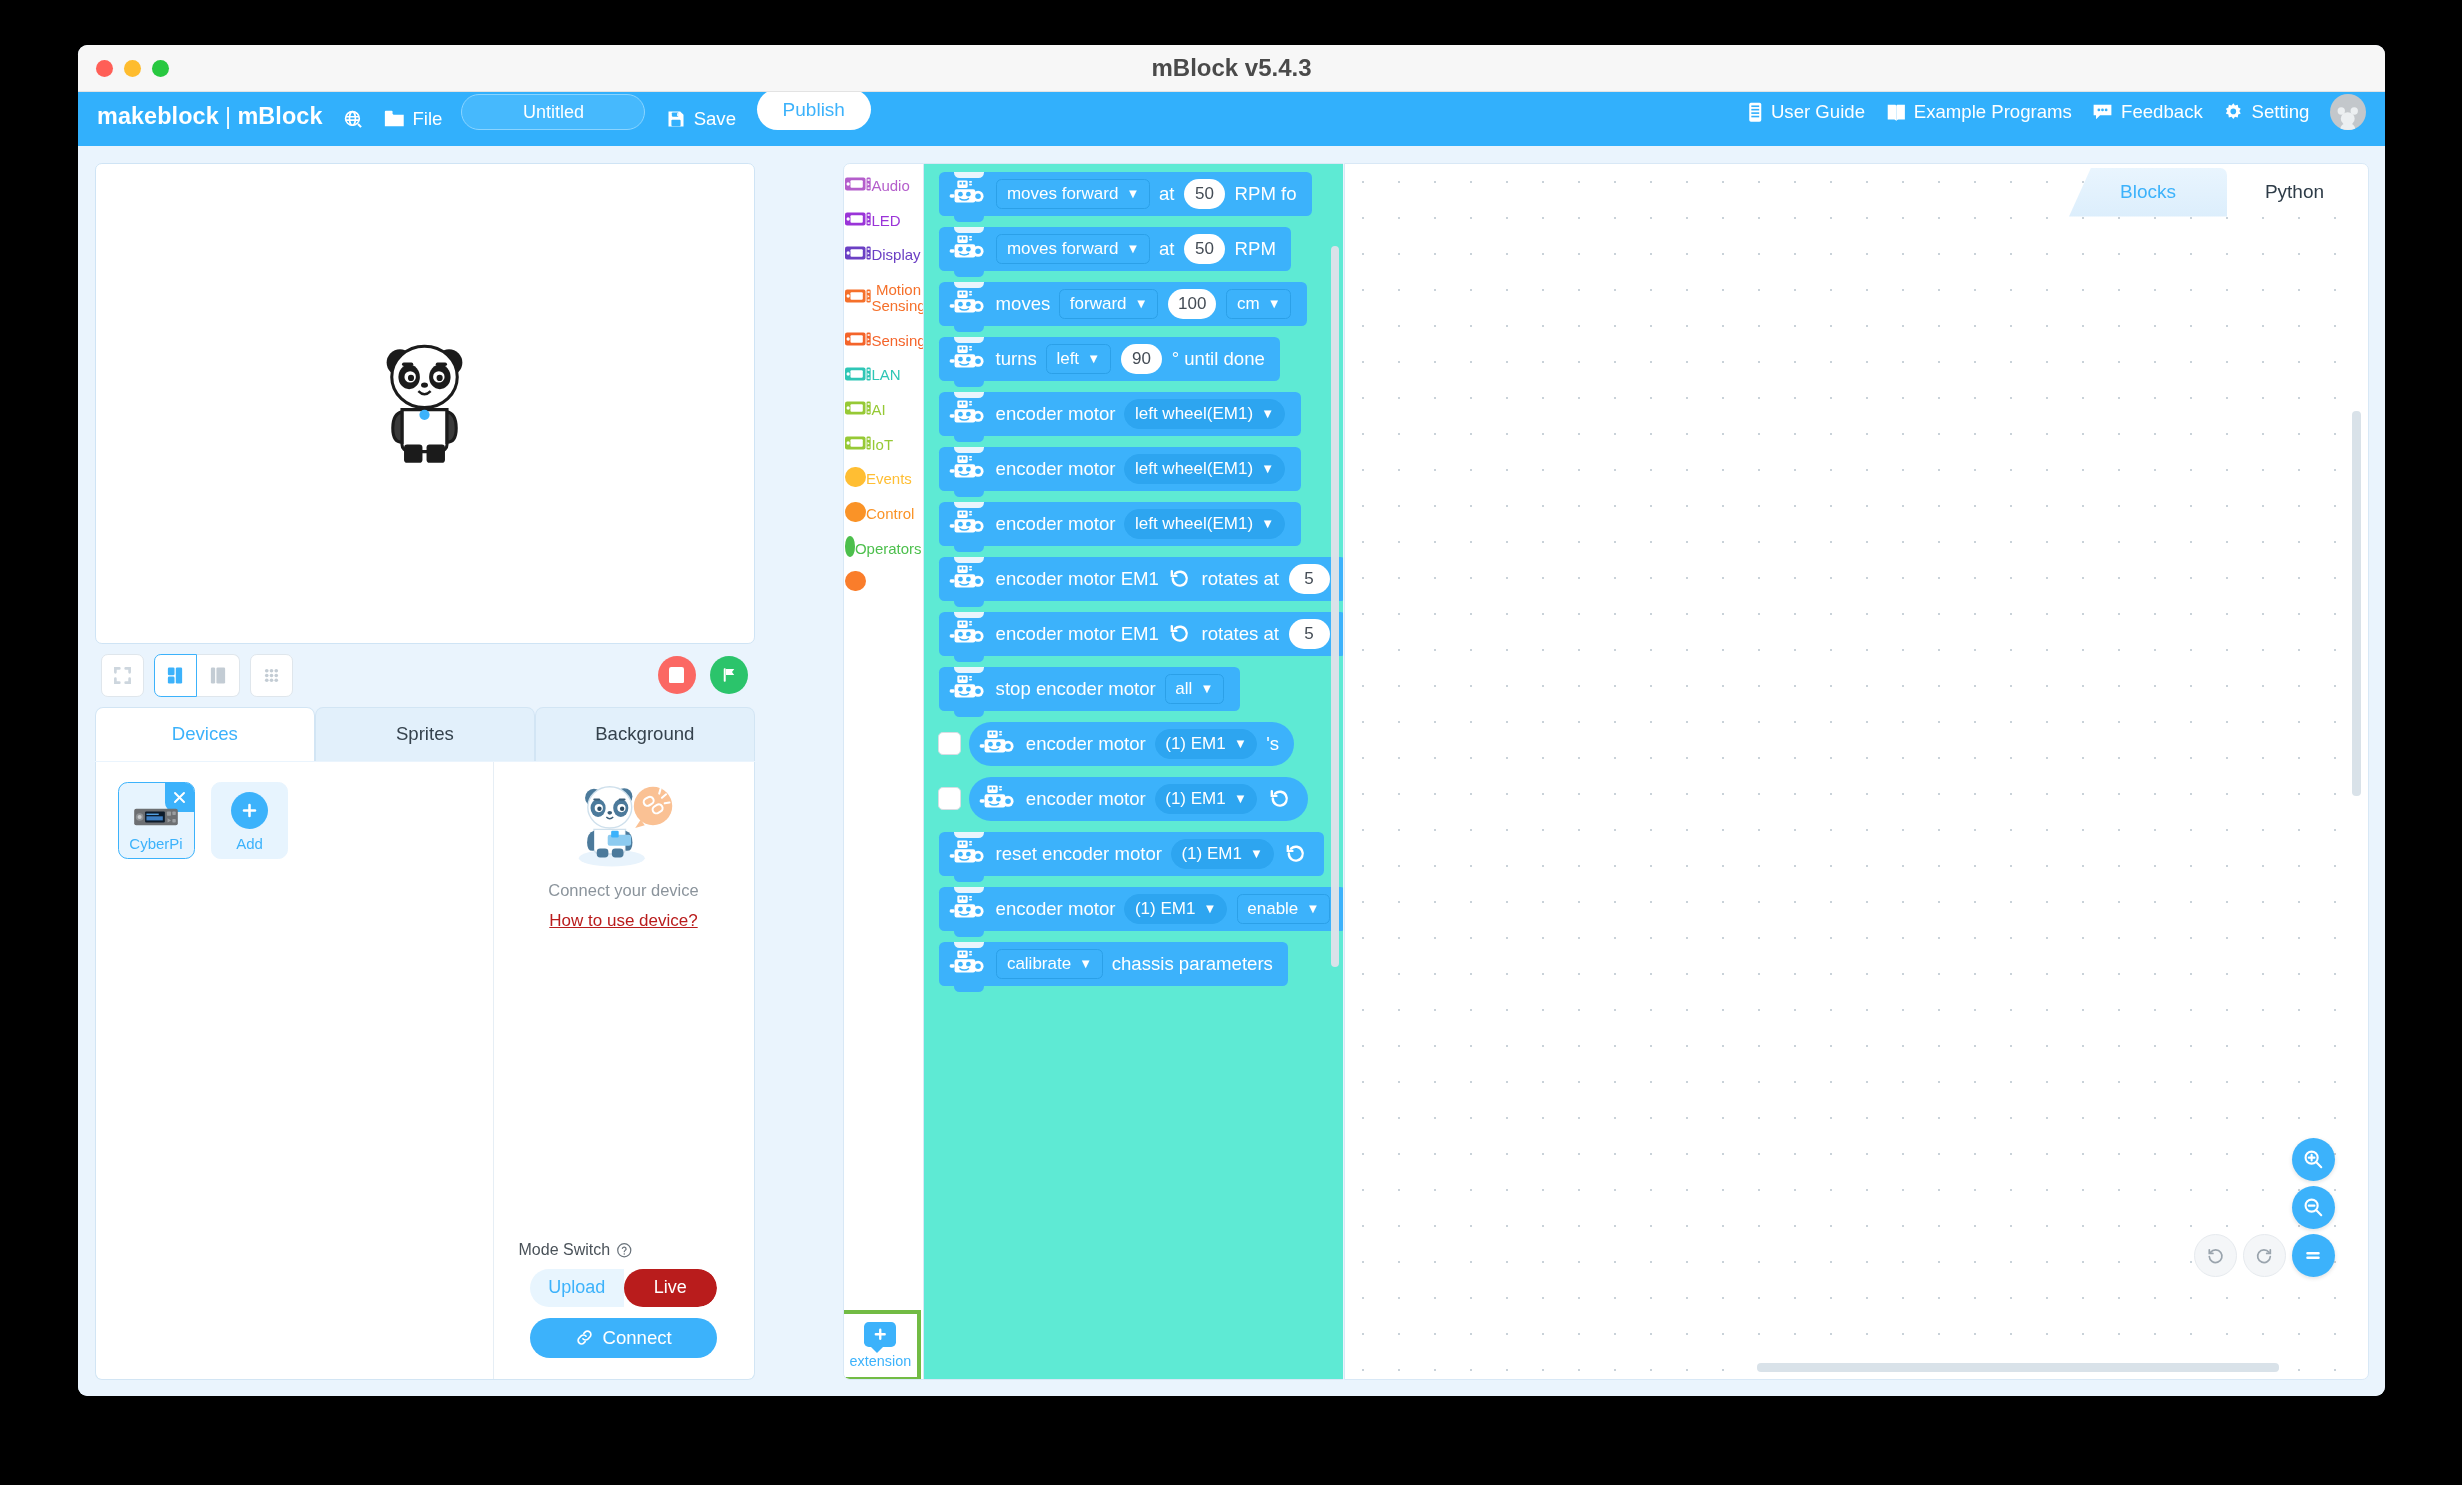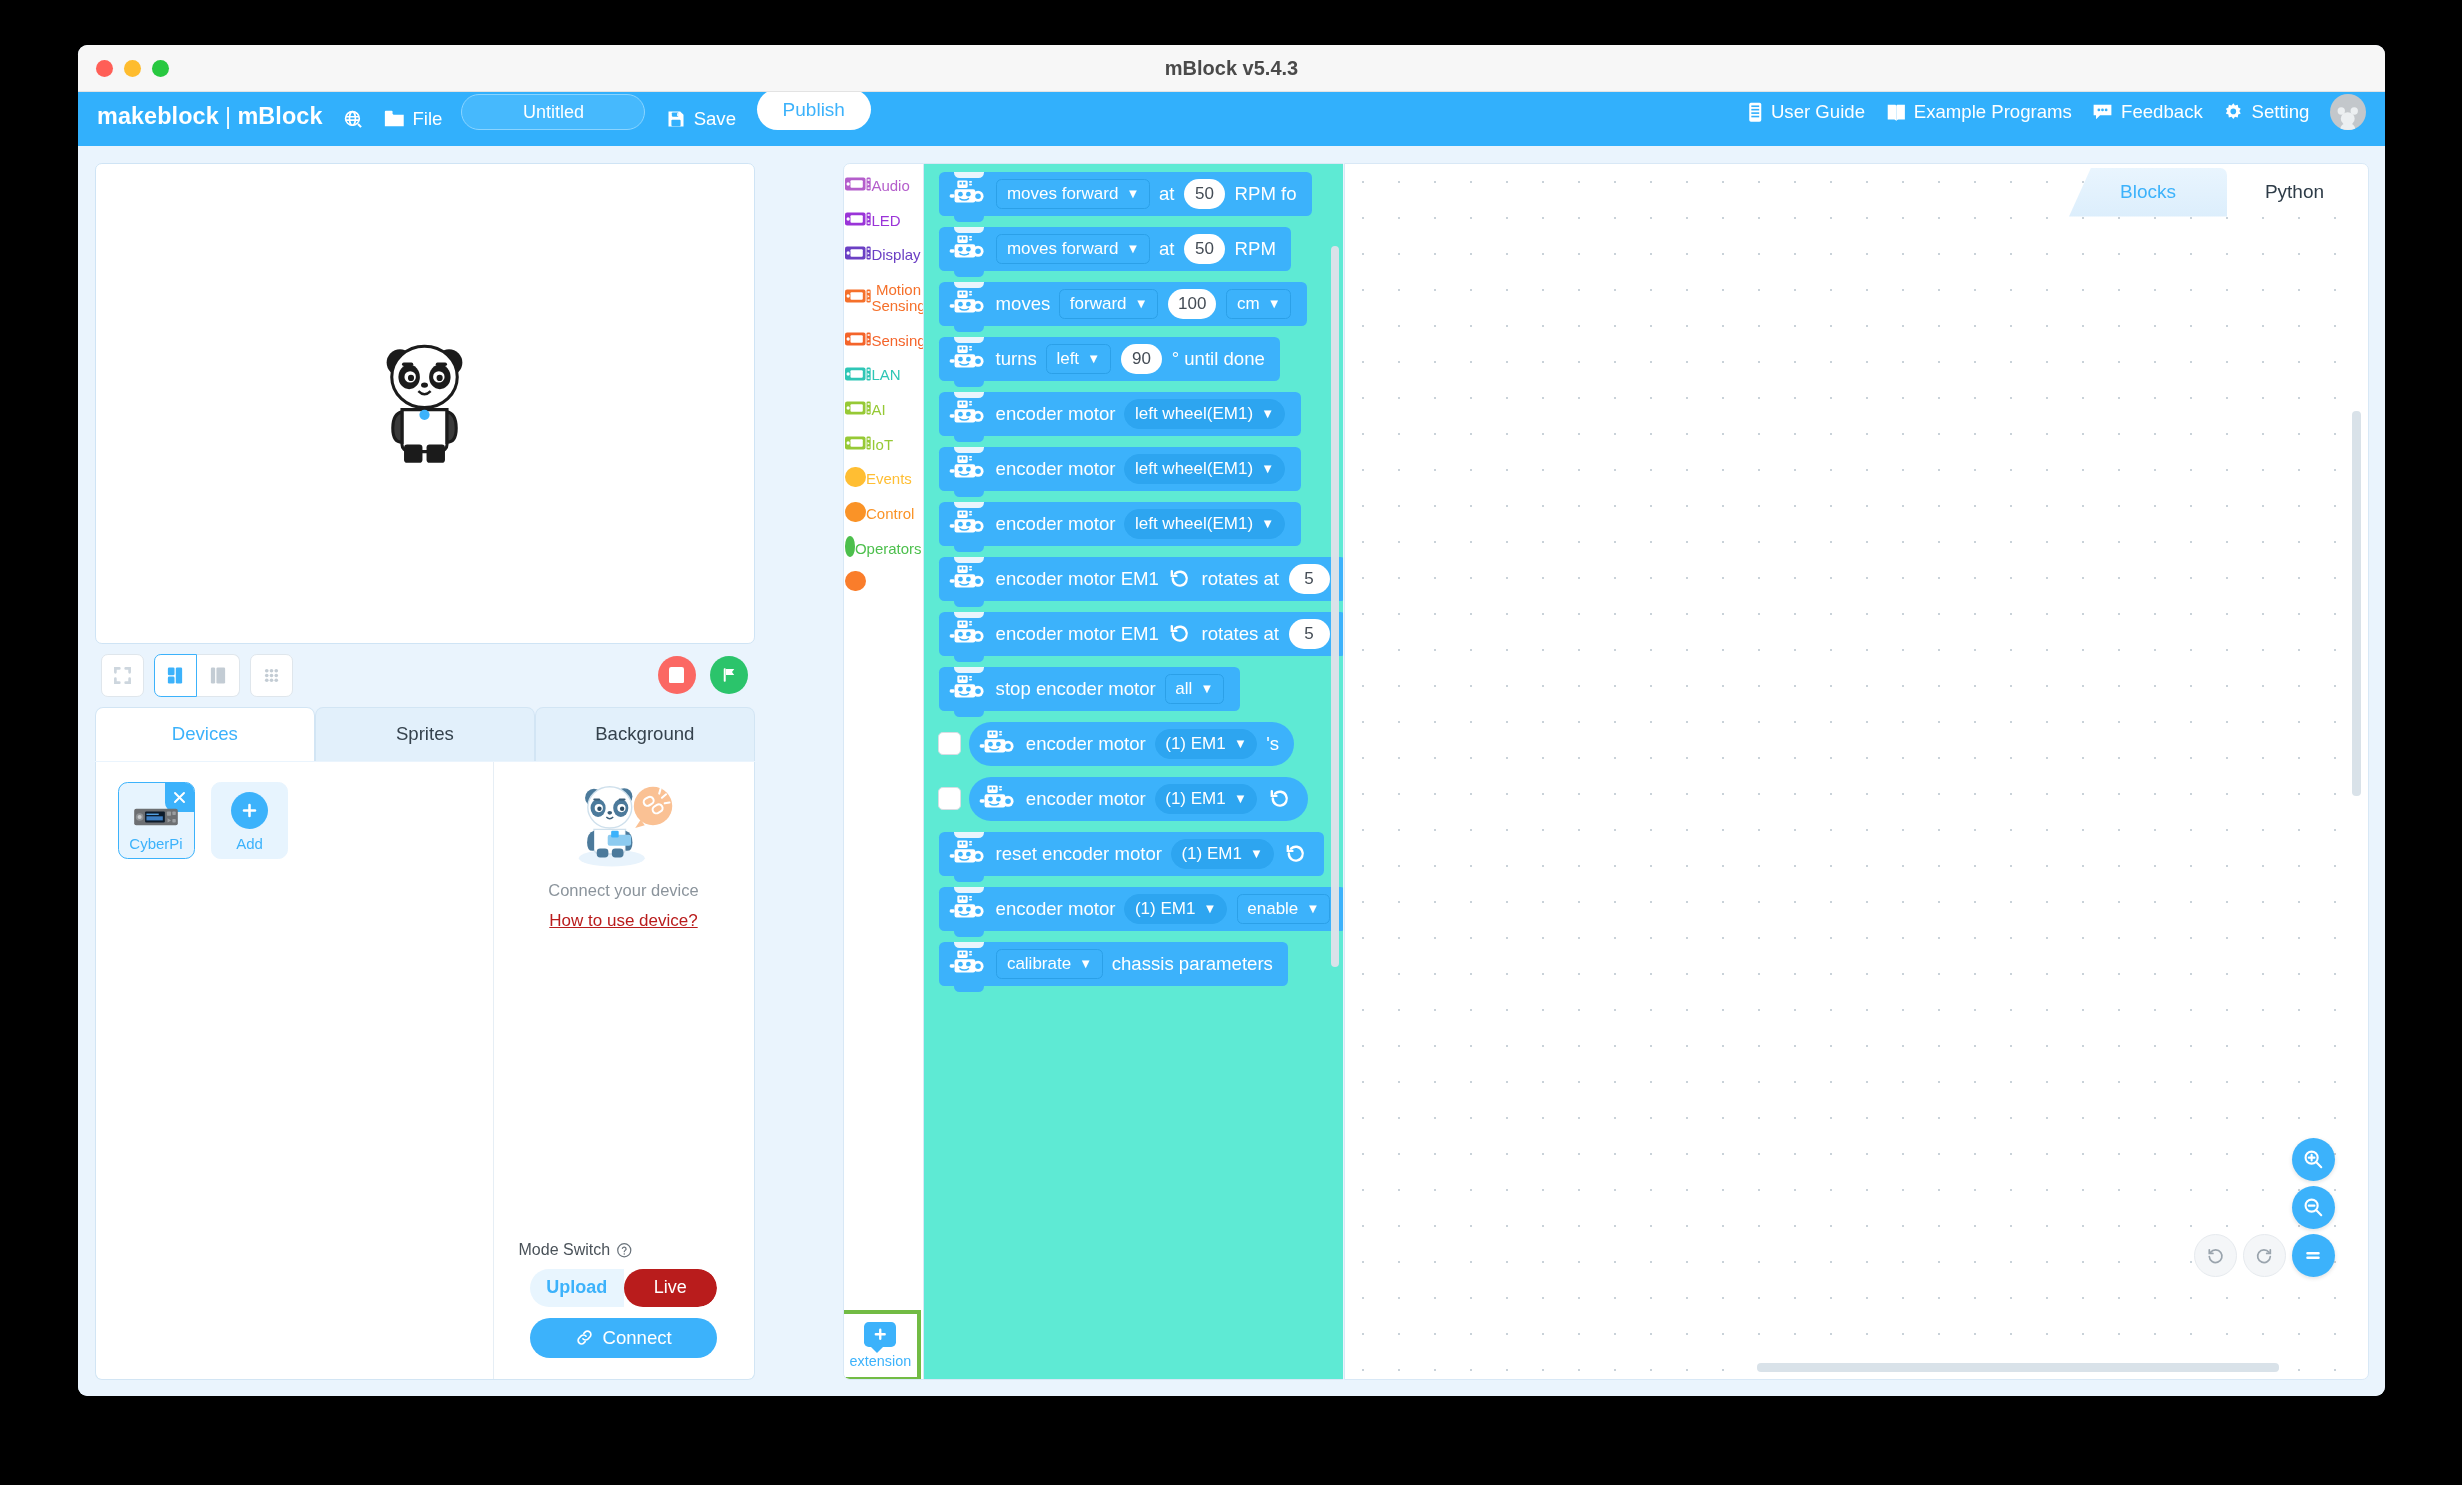--- a/index.html
+++ b/index.html
@@ -23,21 +23,21 @@
     border-bottom: 0.7px solid #e3e3e3;
     display: flex; align-items: center;
   }
   .traffic { display: flex; gap: 11px; margin-left: 18px; }
   .dot { width: 17px; height: 17px; border-radius: 50%; }
   .dot.red { background: #ff5f57; }
   .dot.amber { background: #febc2e; }
   .dot.green { background: #28c840; }
   #window-title {
     position: absolute; left: 0; right: 0; text-align: center;
-    font-size: 20px; font-weight: bold; color: #4a4a4a;
+    font-size: 24px; font-weight: bold; color: #4a4a4a;
     pointer-events: none;
   }
 
   
   #toolbar {
     height: 54px; background: #32b0fc;
     display: flex; align-items: flex-end; padding: 16px 19px;
     color: #fff; font-size: 18.6px;
   }
   #brand {
@@ -176,21 +176,21 @@
     display: flex; align-items: center; gap: 6.2px;
   }
   #mode-toggle {
     margin-top: 9.6px; display: flex; width: 187px; height: 38px;
     border-radius: 19px; overflow: hidden; cursor: pointer;
   }
   .mode-opt {
     flex: 1; display: flex; align-items: center; justify-content: center;
     font-size: 18px;
   }
-  .mode-opt.off { background: #e8f5fe; color: #3cb2fb; font-weight: bold; }
+  .mode-opt.off { background: #e8f5fe; color: #3cb2fb; }
   .mode-opt.on { background: #b91c1c; color: #fff; border-radius: 19px; }
   #connect-button {
     margin-top: 11px; width: 187px; height: 40px;
     background: #3cb2fb; color: #fff; border: none; border-radius: 20px;
     font-size: 18.6px; font-family: "Liberation Sans", sans-serif;
     display: flex; align-items: center; justify-content: center; gap: 8.2px;
     cursor: pointer;
   }
 
   

